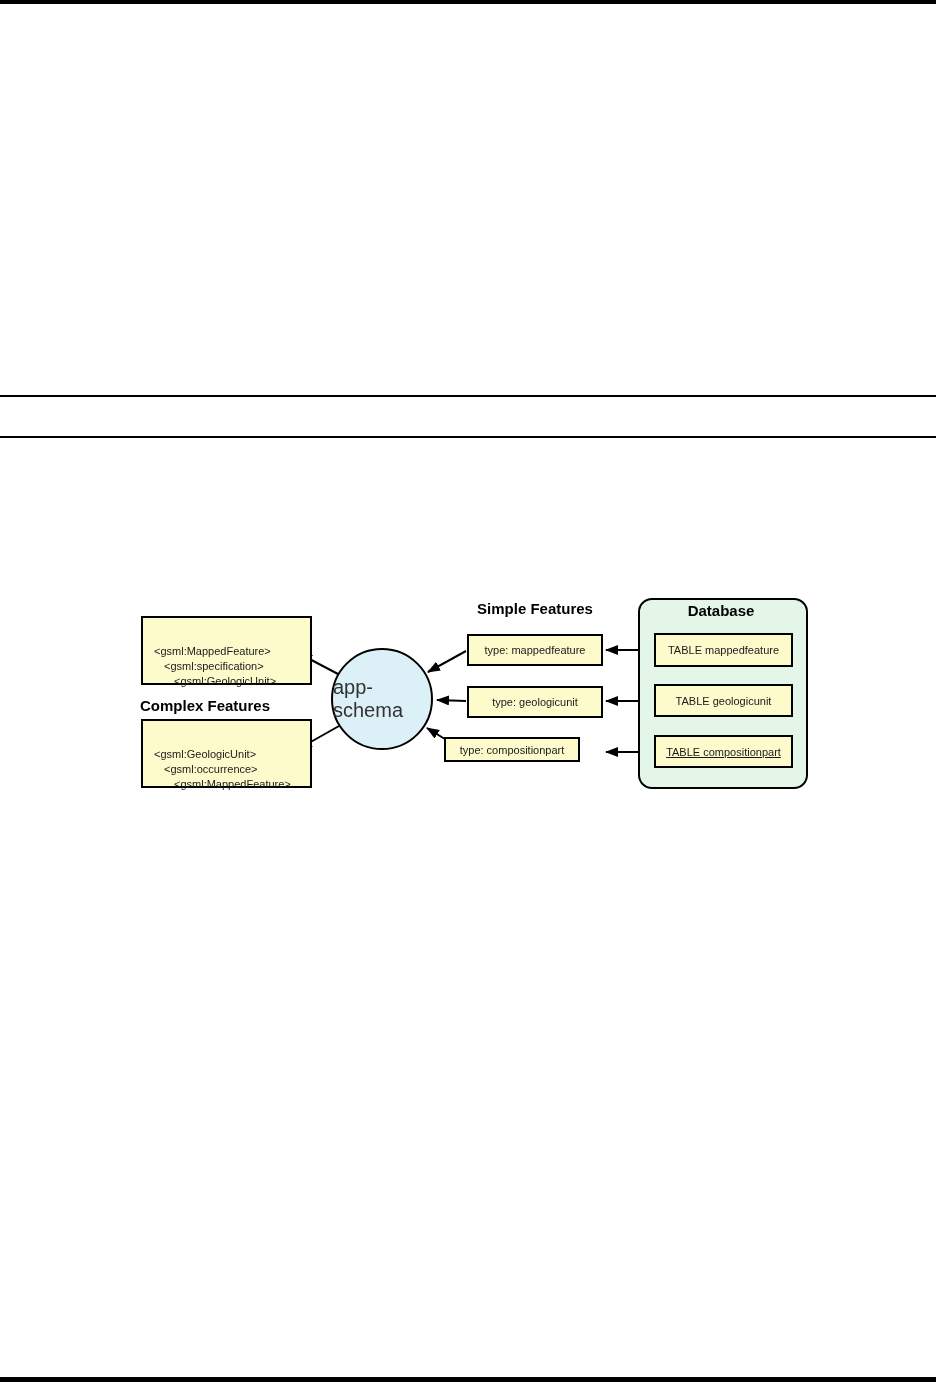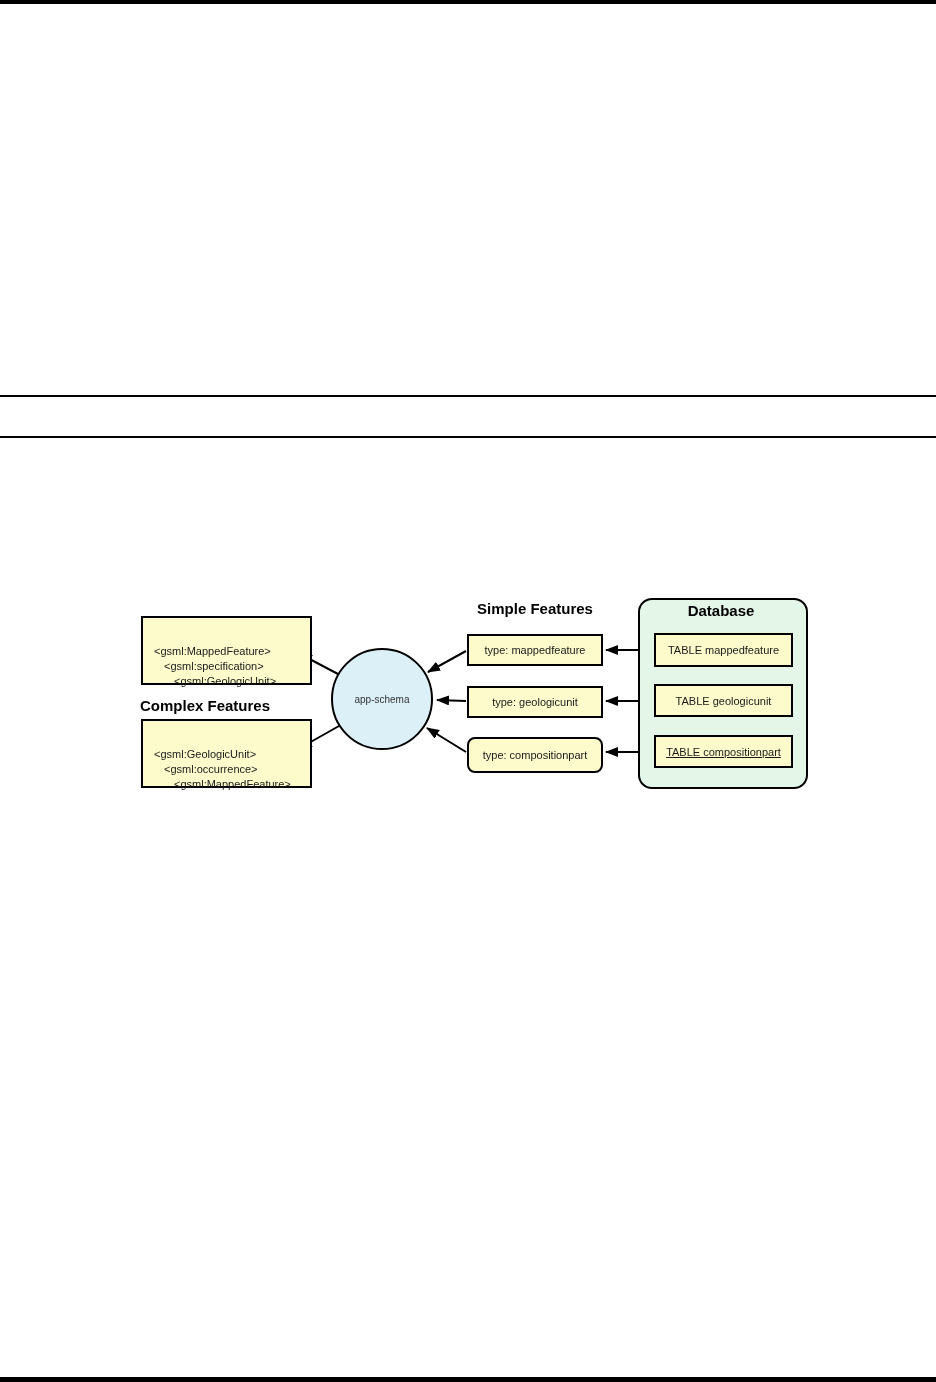--- a/index.html
+++ b/index.html
@@ -61,21 +61,21 @@
     position: absolute;
     left: 331px; top: 648px;
     width: 102px; height: 102px;
     border-radius: 50%;
     background: var(--circle-fill, #dcf0f7);
     border: 2px solid var(--border, #000);
     box-sizing: border-box;
     display: flex;
     align-items: center;
     justify-content: center;
-    font-size: 10px;
+    font-size: 20px;
     color: #333;
   }
 
   .db-panel {
     position: absolute;
     left: 638px; top: 598px;
     width: 170px; height: 191px;
     background: var(--database-fill, #e2f5e6);
     border: 2px solid var(--border, #000);
     border-radius: 14px;
@@ -134,21 +134,21 @@
     <div class="app-circle">
       <span>app-schema</span>
     </div>
 
     <div class="heading heading-center" style="left:467px; top:600px; width:136px;">Simple Features</div>
 
     <div class="pill-box" style="left:467px; top:634px; width:136px; height:32px;">type: mappedfeature</div>
 
     <div class="pill-box" style="left:467px; top:686px; width:136px; height:32px;">type: geologicunit</div>
 
-    <div class="pill-box" style="left:467px; top:737px; width:136px; height:36px;border-radius:8px;">type: compositionpart</div>
+    <div class="pill-box" style="left:444px; top:737px; width:136px; height:25px;">type: compositionpart</div>
 
     <div class="db-panel"></div>
 
     <div class="heading heading-center" style="left:638px; top:602px; width:166px;">Database</div>
 
     <div class="pill-box" style="left:654px; top:633px; width:139px; height:34px;">TABLE mappedfeature</div>
 
     <div class="pill-box" style="left:654px; top:684px; width:139px; height:33px;">TABLE geologicunit</div>
 
     <div class="pill-box" style="left:654px; top:735px; width:139px; height:33px;text-decoration:underline;">TABLE compositionpart</div>

